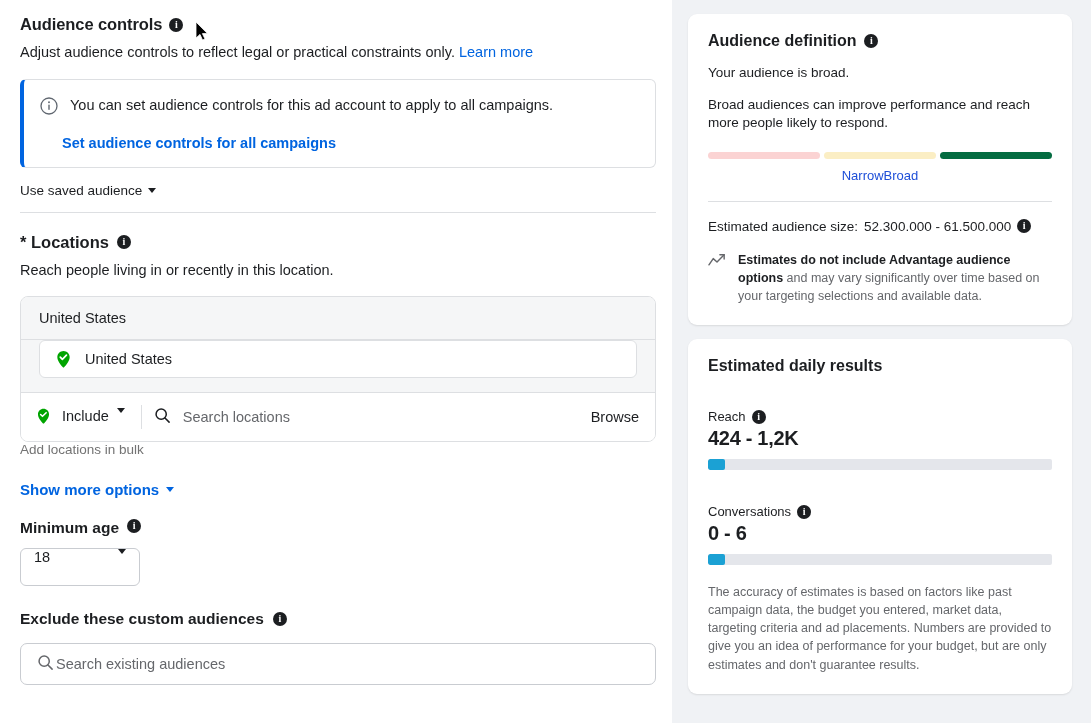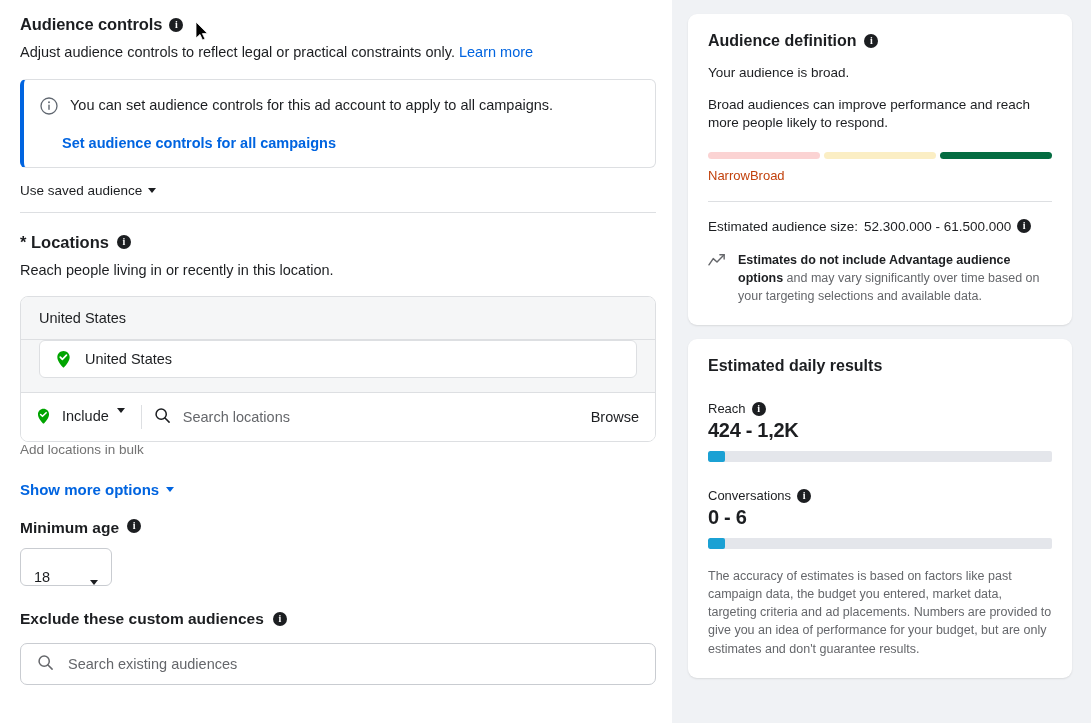--- a/index.html
+++ b/index.html
@@ -199,26 +199,26 @@
   .min-age-label {
     margin-top: 21px;
     font-size: 15.5px;
     font-weight: bold;
     display: flex;
     align-items: flex-start;
     gap: 8px;
   }
   .age-select {
     margin-top: 11px;
-    width: 92px;
+    width: 120px;
     height: 38px;
     border: 1px solid #c9ccd1;
     border-radius: 6px;
     display: flex;
-    align-items: flex-end;
+    align-items: flex-start;
     justify-content: space-between;
     padding: 0 13px;
     font-size: 14.5px;
     cursor: pointer;
     background: #fff;
   }
   .exclude-label {
     margin-top: 24px;
     font-size: 15.5px;
     font-weight: bold;
@@ -227,21 +227,21 @@
     gap: 9px;
   }
   .exclude-search {
     margin-top: 15px;
     width: 636px;
     height: 42px;
     border: 1px solid #c9ccd1;
     border-radius: 7px;
     display: flex;
     align-items: center;
-    gap: 12px;
+    gap: 0;
     padding: 0 16px;
     background: #fff;
   }
 
   
   .ibadge {
     width: 14px; height: 14px;
     border-radius: 50%;
     background: #1c1e21;
     color: #ffffff;
@@ -283,23 +283,23 @@
     color: #1c1e21;
   }
   .meter {
     display: flex;
     gap: 4px;
     margin-top: 19px;
   }
   .meter div { height: 7px; border-radius: 4px; flex: 1; }
   .meter-labels {
     display: flex;
-    justify-content: flex-start;
+    justify-content: center;
     font-size: 13px;
-    color: #c2410c;
+    color: #1d4ed8;
     margin-top: 9px;
   }
   .card-sep {
     border: none;
     border-top: 1px solid #dddfe2;
     margin: 18px 0 0 0;
   }
   .est-size {
     font-size: 13.5px;
     margin-top: 17px;
@@ -316,21 +316,21 @@
     line-height: 1.45;
     color: #65676b;
   }
   .note b { color: #1c1e21; }
 
   .metric-label {
     font-size: 13px;
     display: flex;
     align-items: center;
     gap: 6px;
-    margin-top: 8px;
+    margin-top: 16px;
   }
   .metric-value {
     font-size: 20px;
     font-weight: bold;
     margin-top: 3px;
     letter-spacing: -0.3px;
   }
   .bar-track {
     margin-top: 9px;
     height: 11px;

